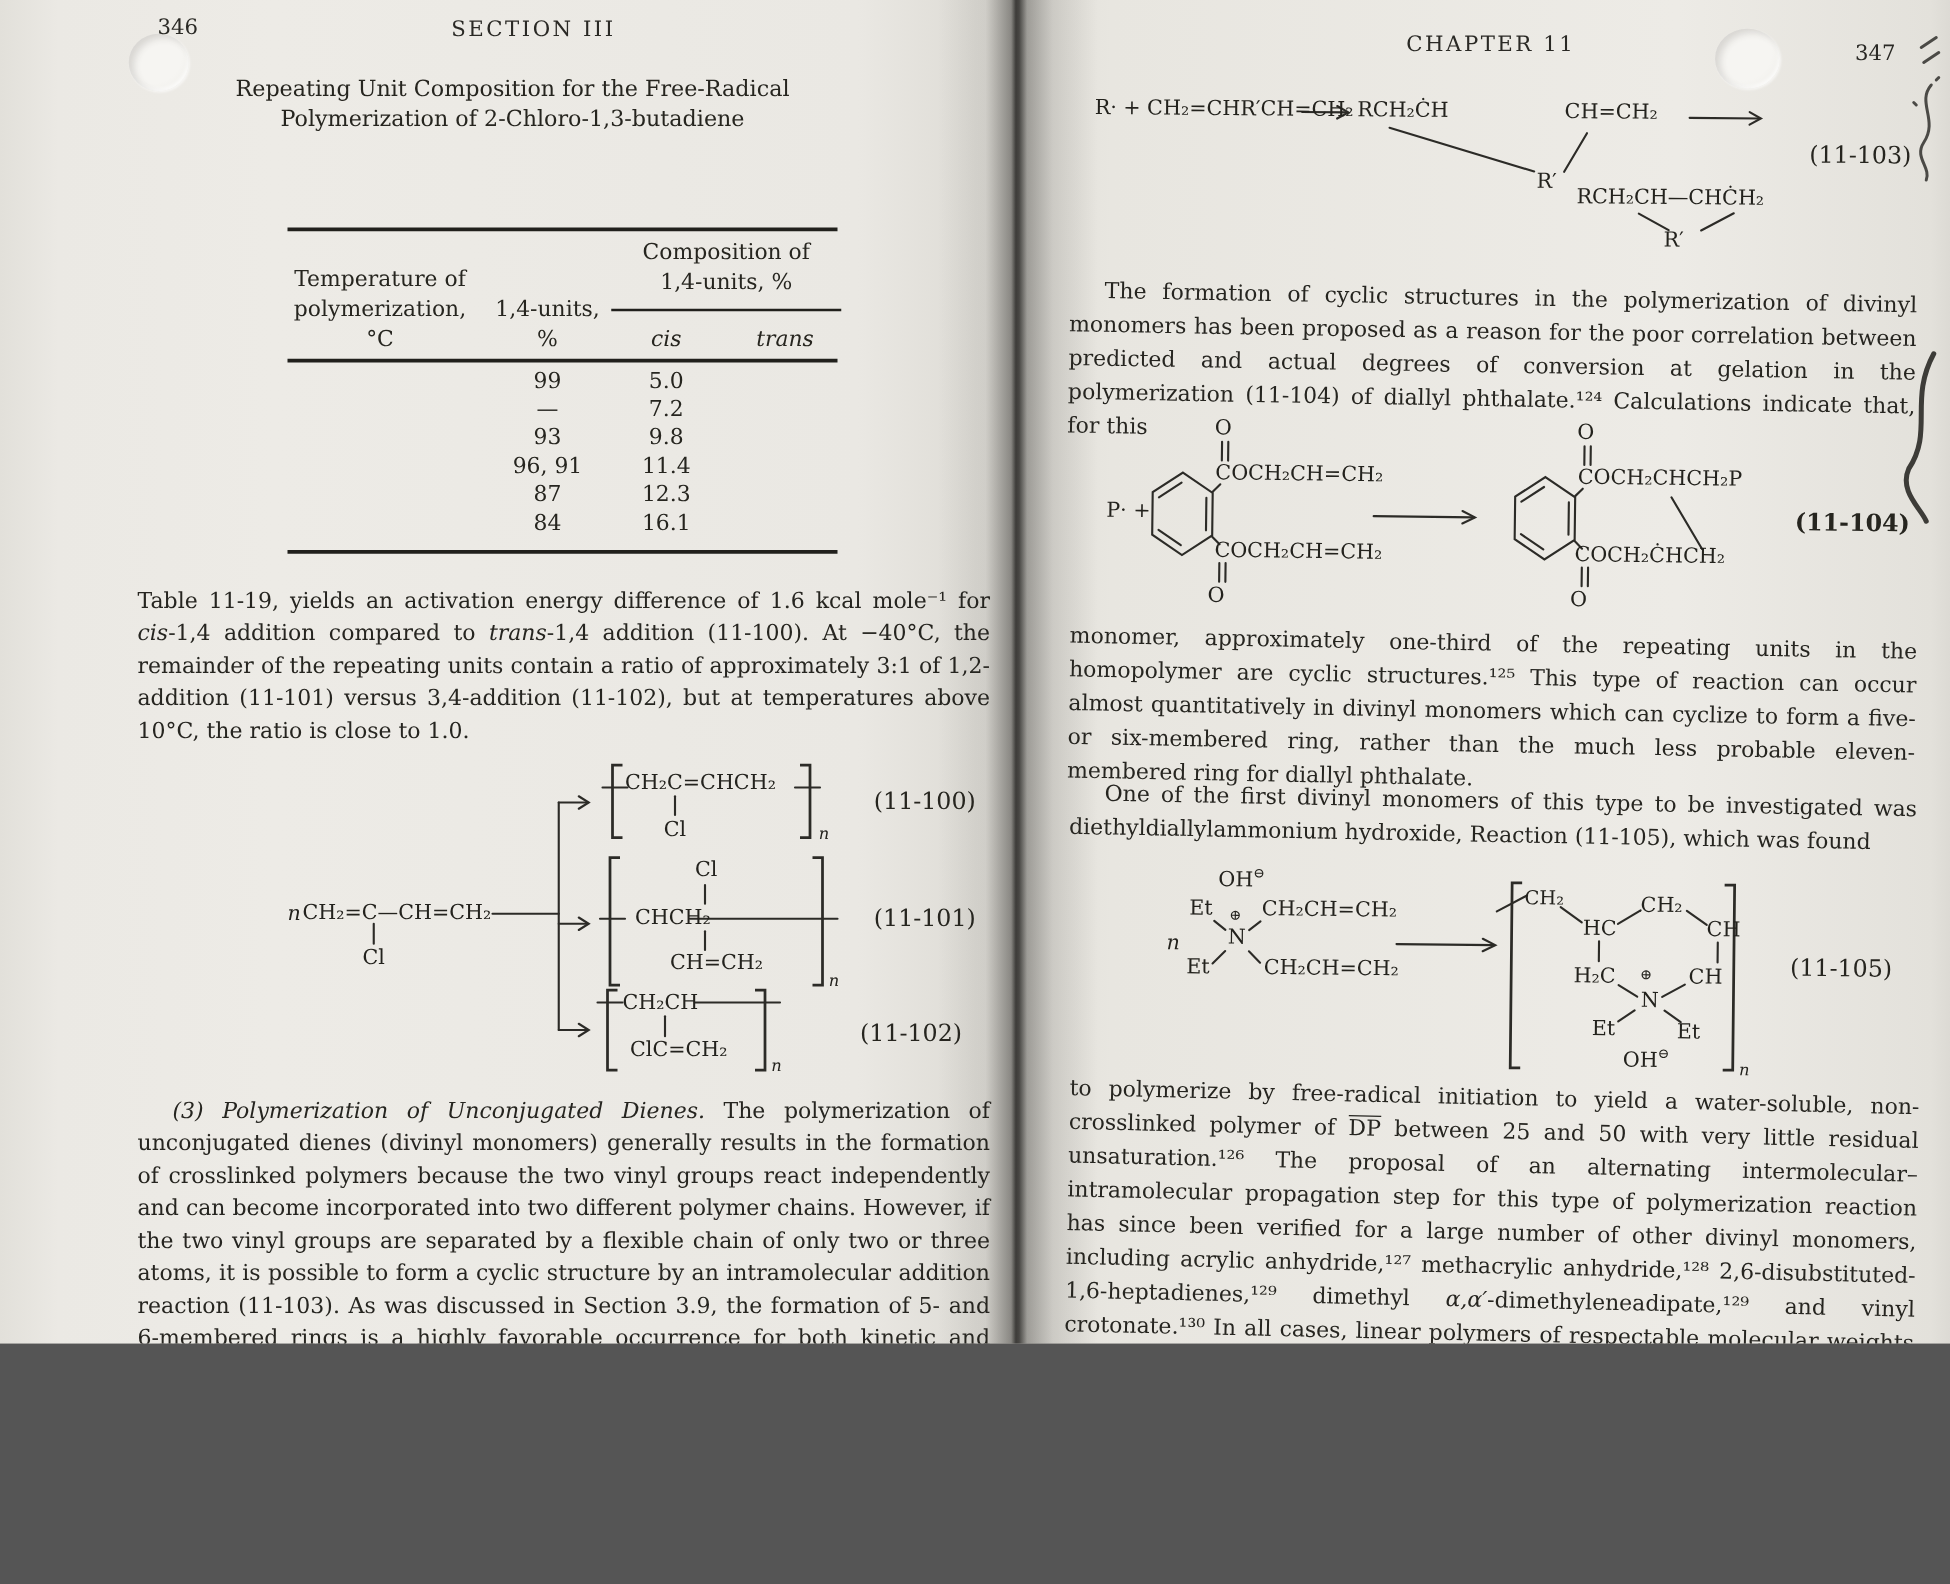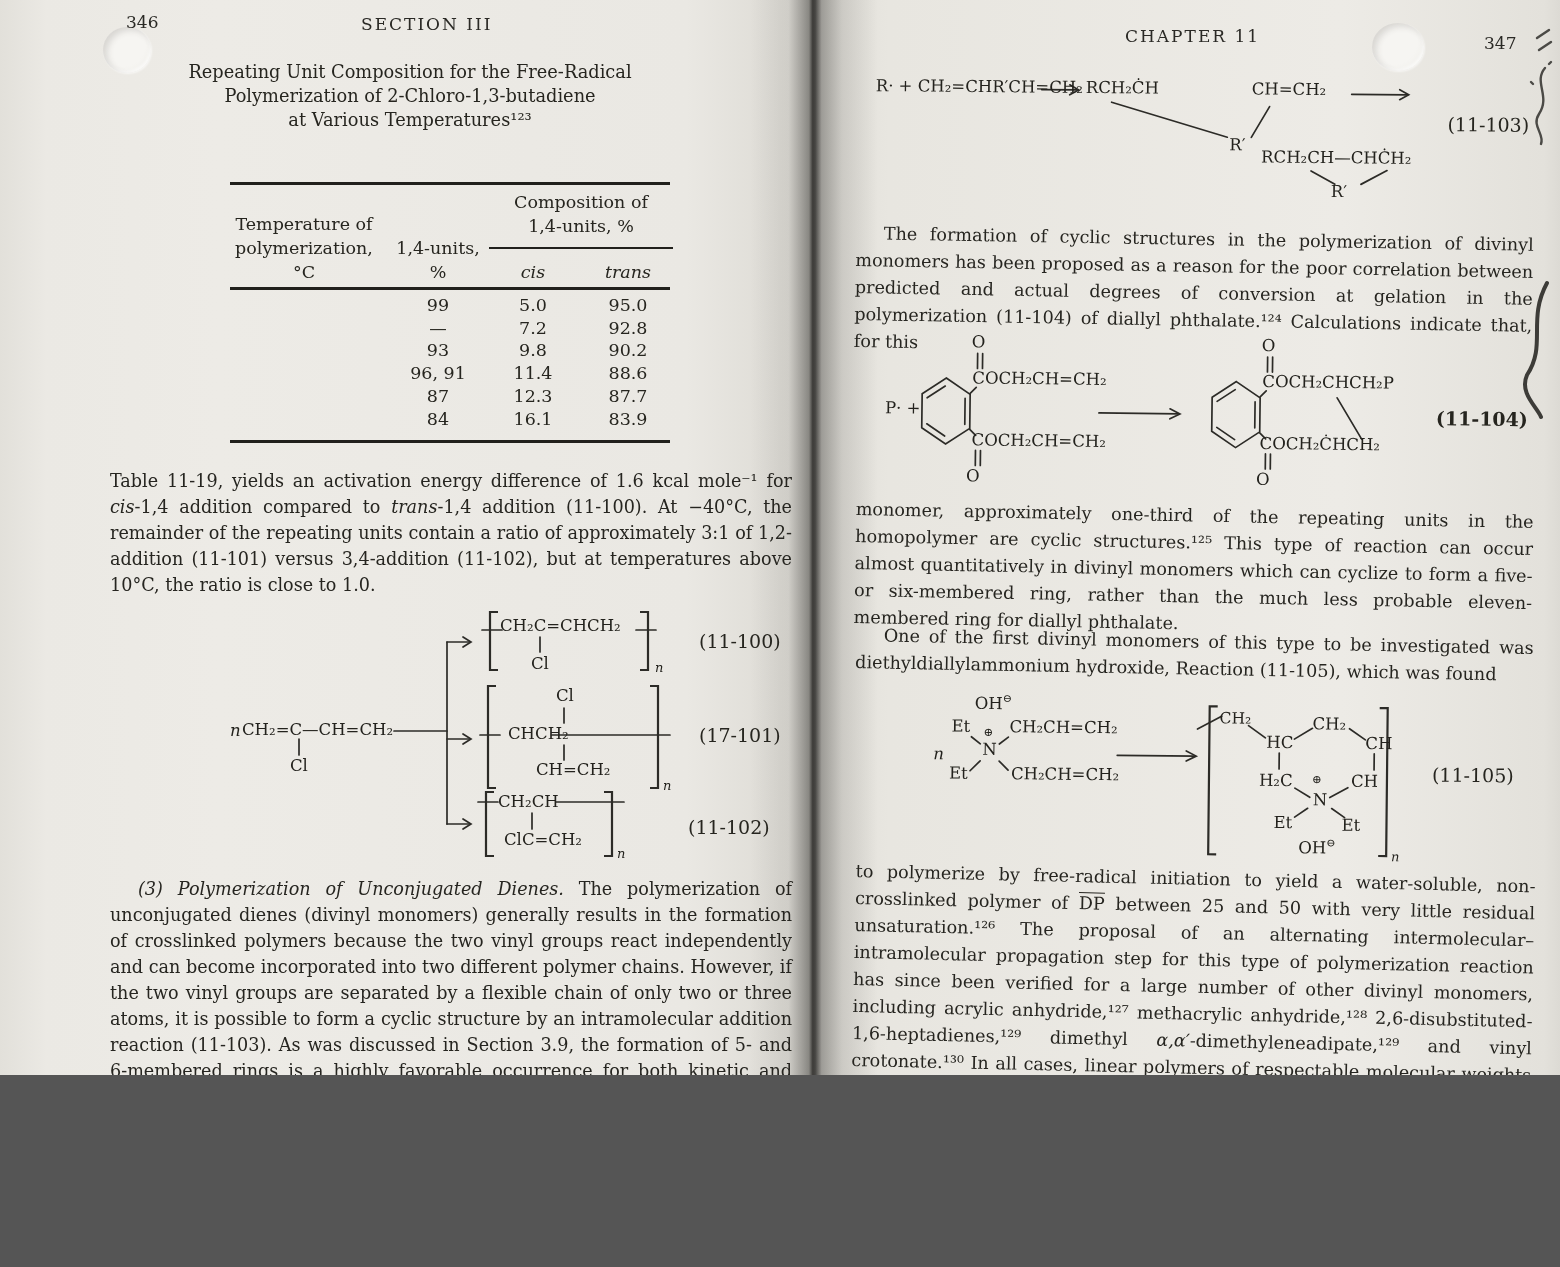--- a/index.html
+++ b/index.html
@@ -60,21 +60,20 @@
   <svg class="abs" style="left:1515px;top:275px;" width="50" height="150">
     <path d="M32,8 C12,45 32,70 12,100 C4,118 22,132 26,142" stroke="#3d3c38" stroke-width="4" fill="none" stroke-linecap="round"></path>
   </svg>
 
   <span class="abs pgnum" style="left:126px;top:12px;">346</span>
   <span class="abs head" style="left:361px;top:14px;">SECTION III</span>
 
   <div class="abs cap" style="left:122px;top:60px;width:576px;">
     <span style="display:block;">Repeating Unit Composition for the Free-Radical</span>
     <span style="display:block;">Polymerization of 2-Chloro-1,3-butadiene</span>
-    <span style="display:block;">at Various Temperatures¹²³</span>
   </div>
 
   <div class="abs rule" style="left:230px;top:182px;width:440px;height:3px;"></div>
   <div class="abs rule" style="left:489px;top:247px;width:184px;height:2px;"></div>
   <div class="abs rule" style="left:230px;top:287px;width:440px;height:2.5px;"></div>
   <div class="abs rule" style="left:230px;top:440px;width:440px;height:2.5px;"></div>
 
   <div class="abs tbl" style="left:489px;top:190px;width:184px;">
     <span style="display:block;">Composition of</span>
     <span style="display:block;">1,4-units, %</span>
@@ -99,28 +98,20 @@
     <span>87</span>
     <span>84</span>
   </div>
   <div class="abs tbl colcells" style="left:497px;top:294px;width:72px;">
     <span>5.0</span>
     <span>7.2</span>
     <span>9.8</span>
     <span>11.4</span>
     <span>12.3</span>
     <span>16.1</span>
-  </div>
-  <div class="abs tbl colcells" style="left:587px;top:294px;width:82px;">
-    <span>95.0</span>
-    <span>92.8</span>
-    <span>90.2</span>
-    <span>88.6</span>
-    <span>87.7</span>
-    <span>83.9</span>
   </div>
 
   <div class="abs para" style="left:110px;top:468px;width:682px;"><span>Table 11-19, yields an activation energy difference of 1.6 kcal mole⁻¹ for </span><span class="it">cis</span><span>-1,4 addition compared to </span><span class="it">trans</span><span>-1,4 addition (11-100). At −40°C, the remainder of the repeating units contain a ratio of approximately 3:1 of 1,2-addition (11-101) versus 3,4-addition (11-102), but at temperatures above 10°C, the ratio is close to 1.0.</span></div>
 
   <div class="abs" style="left:180px;top:598px;width:610px;height:275px;">
     <svg class="abs" style="left:0;top:2px;" width="600" height="270">
       <g class="bond">
         <path d="M214,131 H267"></path>
         <path d="M267,42 V224"></path>
         <path d="M267,42 H290"></path>
@@ -156,21 +147,21 @@
 
     <span class="abs chem" style="left:320px;top:18px;">CH₂C=CHCH₂</span>
     <span class="abs chem" style="left:351px;top:56px;">Cl</span>
     <span class="abs chem it tiny" style="left:475px;top:64px;font-size:13px;">n</span>
     <span class="abs eqlabel" style="left:519px;top:32px;text-align:center;">(11-100)</span>
 
     <span class="abs chem" style="left:376px;top:88px;">Cl</span>
     <span class="abs chem" style="left:328px;top:126px;">CHCH₂</span>
     <span class="abs chem" style="left:356px;top:162px;">CH=CH₂</span>
     <span class="abs chem it tiny" style="left:483px;top:182px;font-size:13px;">n</span>
-    <span class="abs eqlabel" style="left:519px;top:126px;">(17-101)</span>
+    <span class="abs eqlabel" style="left:519px;top:126px;">(11-101)</span>
 
     <span class="abs chem" style="left:318px;top:194px;">CH₂CH</span>
     <span class="abs chem" style="left:324px;top:232px;">ClC=CH₂</span>
     <span class="abs chem it tiny" style="left:437px;top:250px;font-size:13px;">n</span>
     <span class="abs eqlabel" style="left:508px;top:218px;">(11-102)</span>
   </div>
 
   <div class="abs para indent" style="left:110px;top:876px;width:682px;"><span class="it">(3) Polymerization of Unconjugated Dienes.</span><span> The polymerization of unconjugated dienes (divinyl monomers) generally results in the formation of crosslinked polymers because the two vinyl groups react independently and can become incorporated into two different polymer chains. However, if the two vinyl groups are separated by a flexible chain of only two or three atoms, it is possible to form a cyclic structure by an intramolecular addition reaction (11-103). As was discussed in Section 3.9, the formation of 5- and 6-membered rings is a highly favorable occurrence for both kinetic and thermodynamic reasons.</span></div>
 
   <span class="abs head" style="left:1125px;top:26px;">CHAPTER 11</span>

